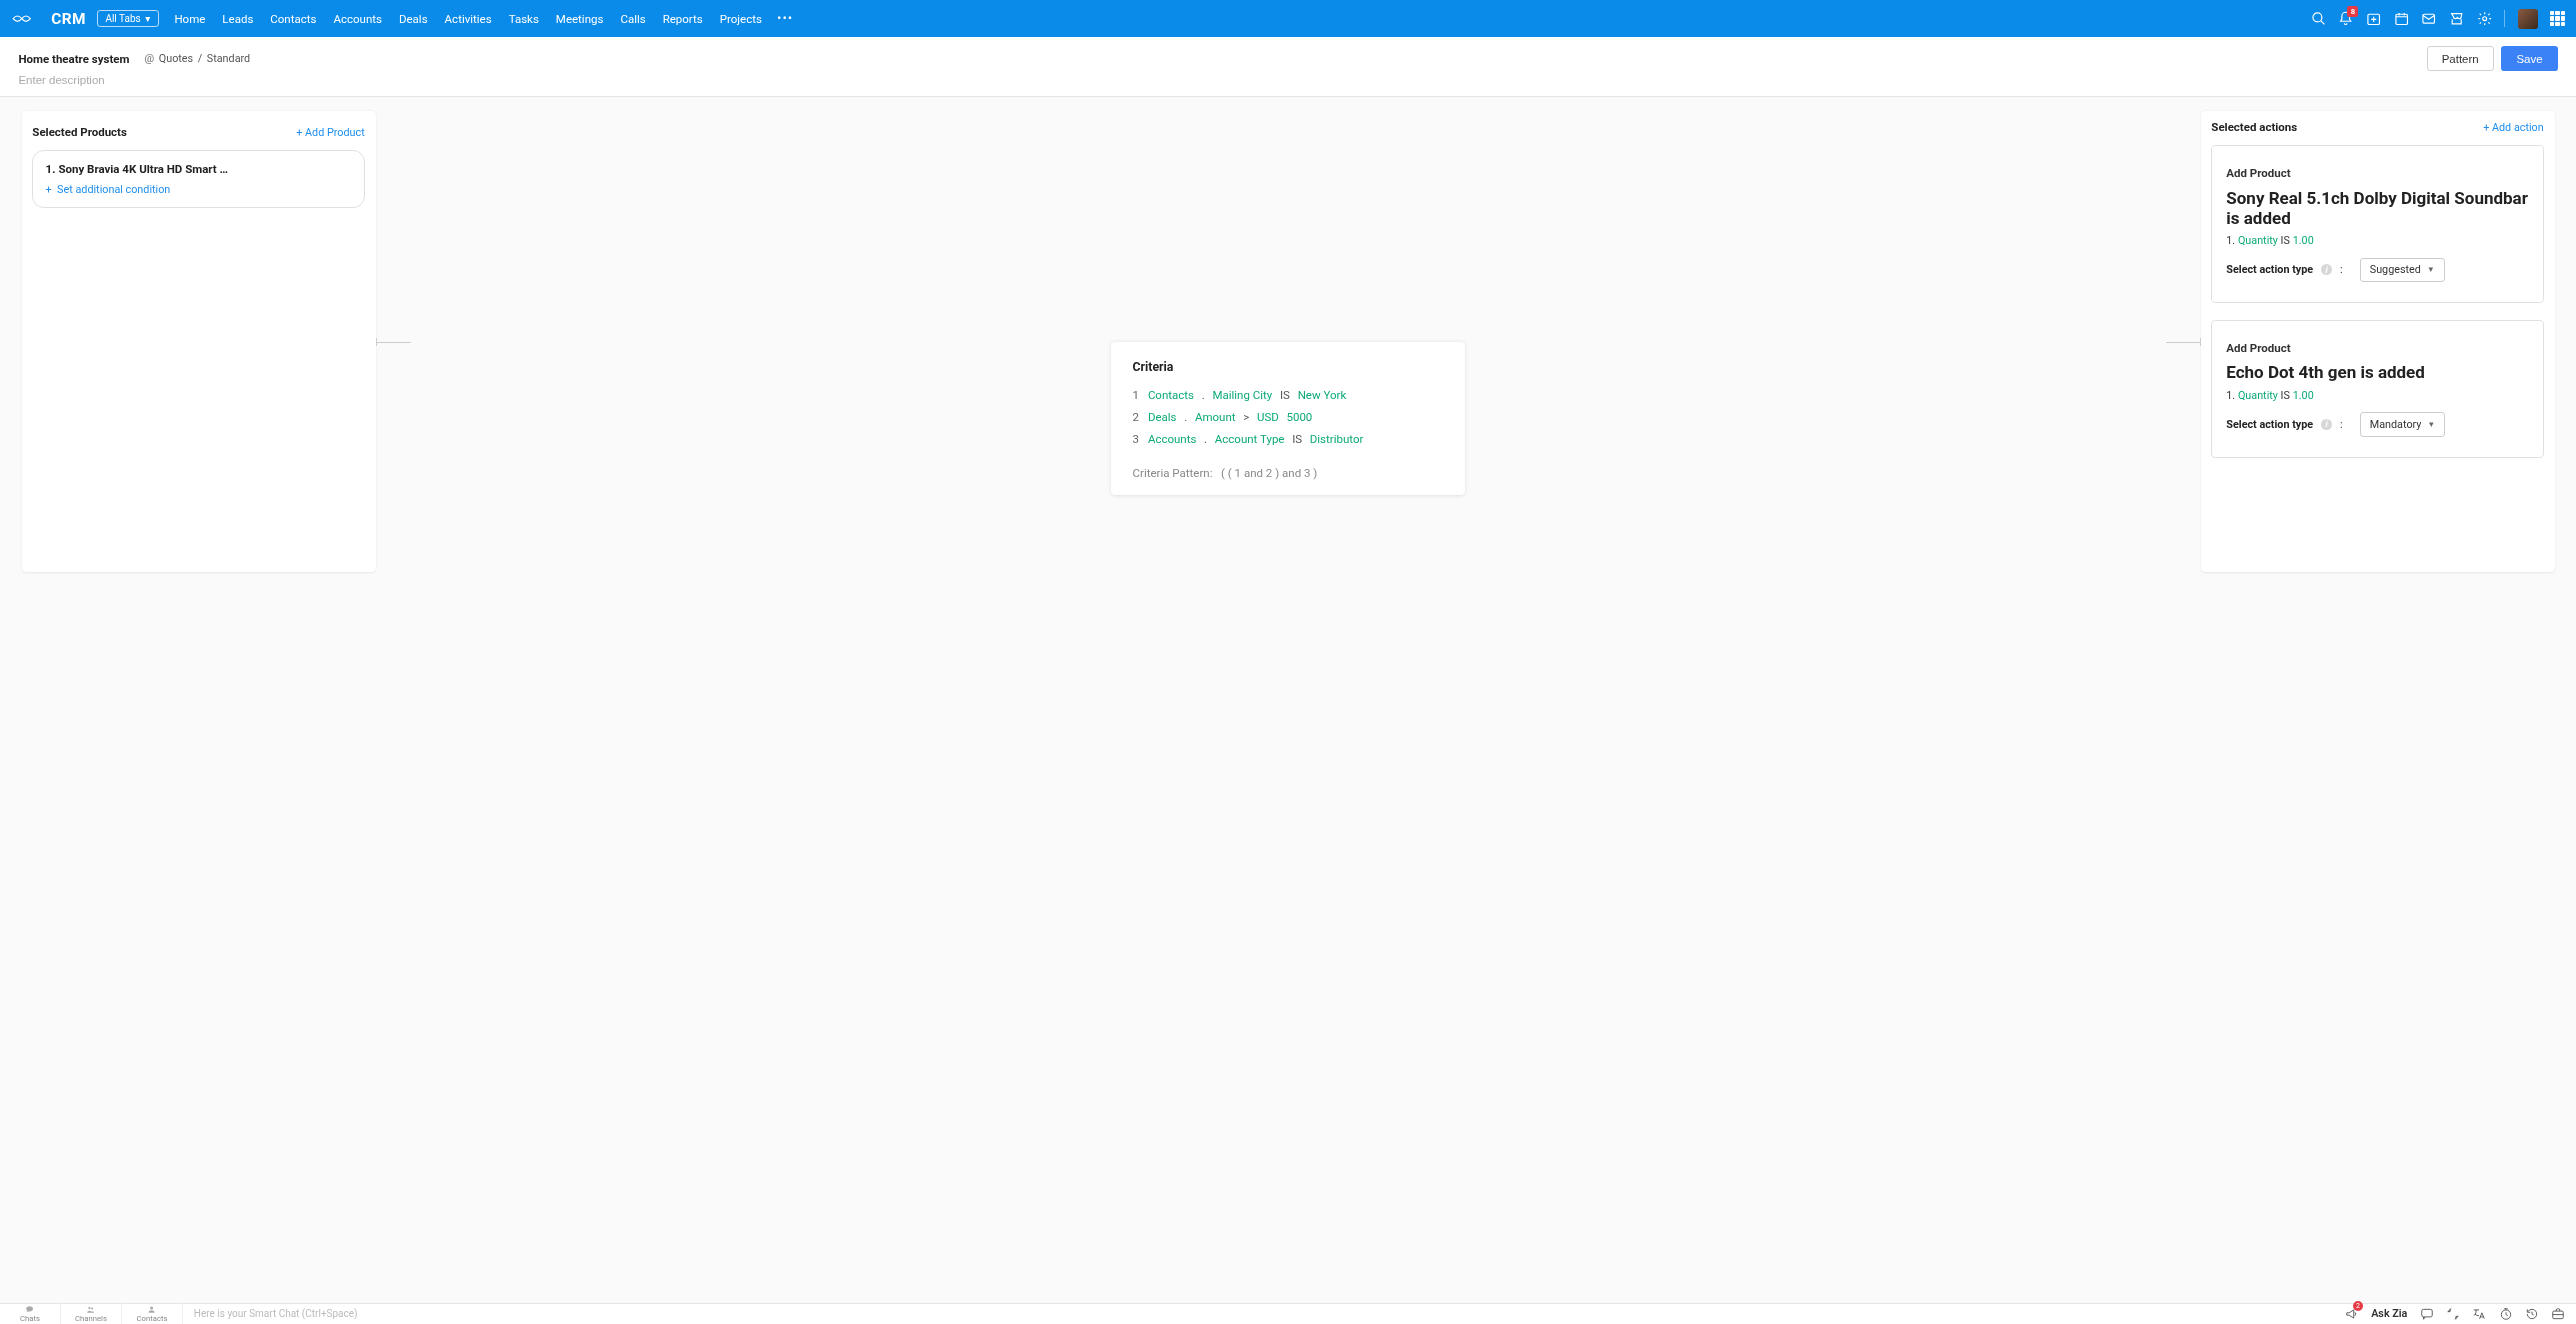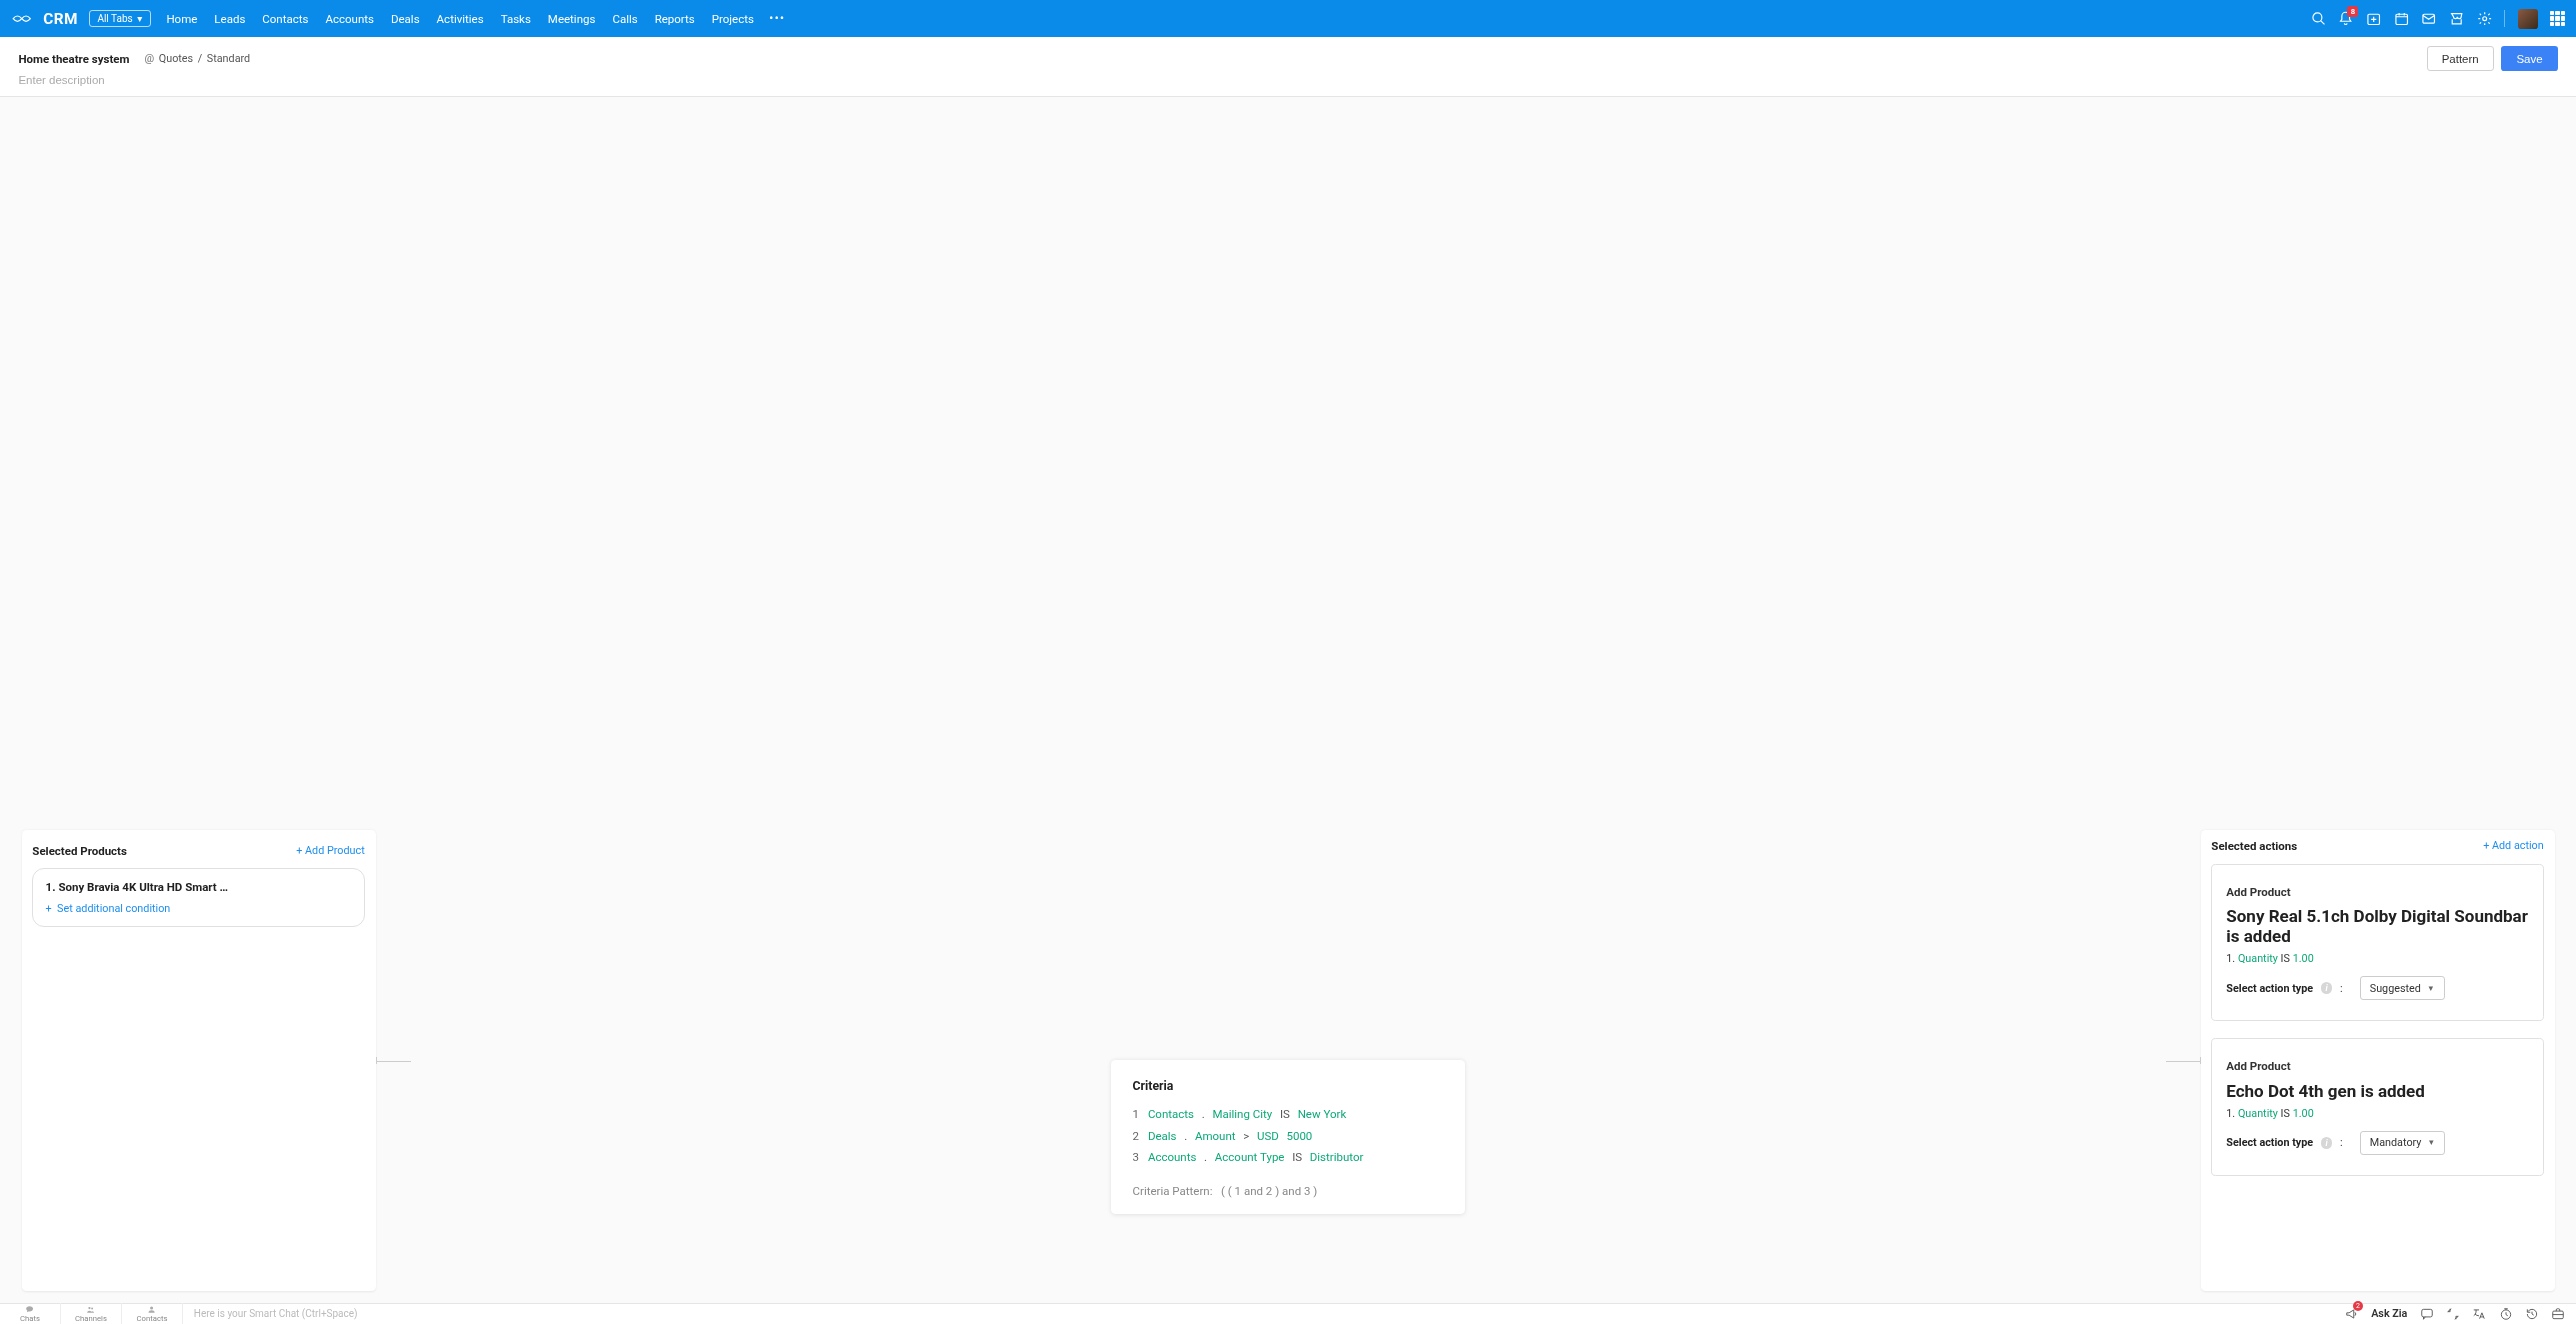--- a/index.html
+++ b/index.html
@@ -1,20 +1,20 @@
 <!DOCTYPE html>
 <html style="font-size:12.3px"><head>
 <meta charset="utf-8">
 <style>
 * { box-sizing: border-box; margin: 0; padding: 0; }
 body { font-family: -apple-system, BlinkMacSystemFont, "Segoe UI", Roboto, Arial, sans-serif; background: #fff; color: #333; font-size: 10.8px; overflow: hidden; }
 
 
 .top-nav { background: #0a8be9; height: 37px; display: flex; align-items: center; padding: 0 10.8px; color: #fff; }
-.logo-wrap { display: flex; align-items: center; gap: 11px; margin-right: 10.8px; }
+.logo-wrap { display: flex; align-items: center; gap: 19px; margin-right: 10.8px; }
 .logo-mark { width: 21.5px; height: 15.4px; }
 .logo-text { font-size: 15.4px; font-weight: 700; letter-spacing: 0.4px; }
 .tabs-dd { border: 0.8px solid rgba(255,255,255,0.7); border-radius: 3.1px; padding: 2.3px 7.7px; font-size: 10px; display: flex; align-items: center; gap: 4.6px; margin-right: 15.4px; cursor: pointer; }
 .nav-links { display: flex; gap: 17px; font-size: 11.5px; }
 .nav-links span { cursor: pointer; }
 .nav-more-dots { margin-left: 15.4px; font-weight: 700; letter-spacing: 1.5px; cursor: pointer; }
 .nav-spacer { flex: 1; }
 .nav-icons { display: flex; align-items: center; gap: 12.3px; }
 .nav-icon { width: 15.4px; height: 15.4px; display: flex; align-items: center; justify-content: center; cursor: pointer; position: relative; }
 .nav-icon svg { width: 15.4px; height: 15.4px; stroke: #fff; fill: none; stroke-width: 1.8; }
@@ -32,21 +32,21 @@
 .sub-actions { margin-left: auto; display: flex; gap: 7.7px; }
 .btn { border-radius: 3.1px; padding: 5.4px 14px; font-size: 11.5px; cursor: pointer; border: 0.8px solid transparent; }
 .btn-cancel { background: #fff; border-color: #d0d0d0; color: #333; }
 .btn-save { background: #3b82f6; color: #fff; }
 .desc-row { padding: 0 18.4px 9.2px; }
 .desc-row input { border: none; font-size: 11.5px; width: 307px; outline: none; color: #333; }
 .desc-row input::placeholder { color: #aaa; }
 .divider { height: 0.8px; background: #e5e5e5; }
 
 
-.canvas { background: #fafafa; padding: 14px 21.5px; height: calc(100vh - 37px - 58px - 21.5px); display: flex; gap: 0; align-items: flex-end; position: relative; }
+.canvas { background: #fafafa; padding: 14px 21.5px; height: calc(100vh - 37px - 58px - 21.5px); display: flex; gap: 0; align-items: flex-start; position: relative; }
 .panel { background: #fff; border-radius: 4.6px; box-shadow: 0 0.8px 2.3px rgba(0,0,0,0.08); }
 .left-panel { width: 354px; padding: 14px 10.8px; min-height: 461px; }
 .panel-head { display: flex; align-items: center; margin-bottom: 10.8px; }
 .panel-head h3 { font-size: 11.5px; font-weight: 700; color: #222; }
 .panel-head .spacer { flex: 1; }
 .link { color: #1d8eee; font-size: 10.8px; cursor: pointer; }
 .product-card { border: 0.8px solid #e0e0e0; border-radius: 12px; padding: 10.8px 12.3px; }
 .product-card h4 { font-size: 11.5px; font-weight: 700; color: #222; margin-bottom: 7.7px; }
 .plus-link { color: #1d8eee; font-size: 10.8px; cursor: pointer; }
 

